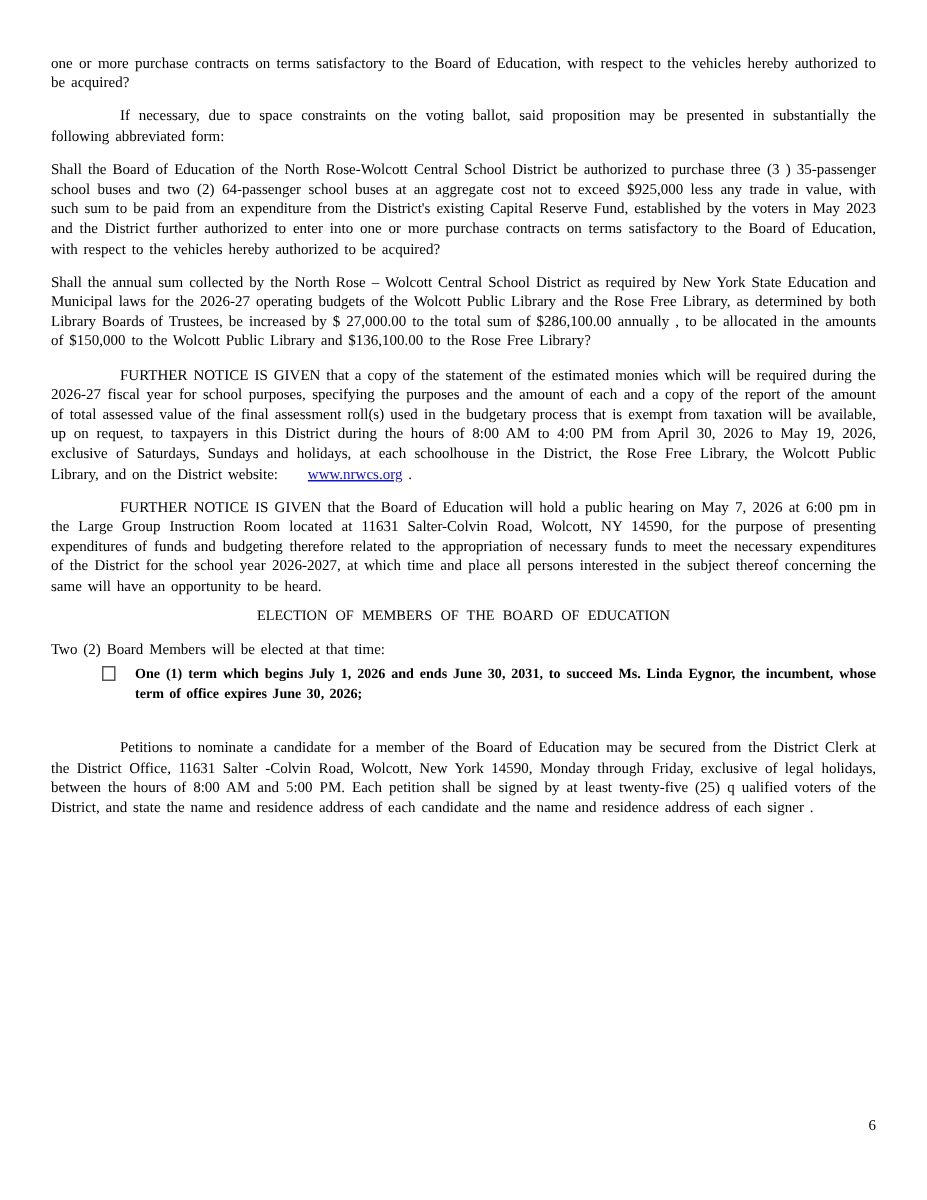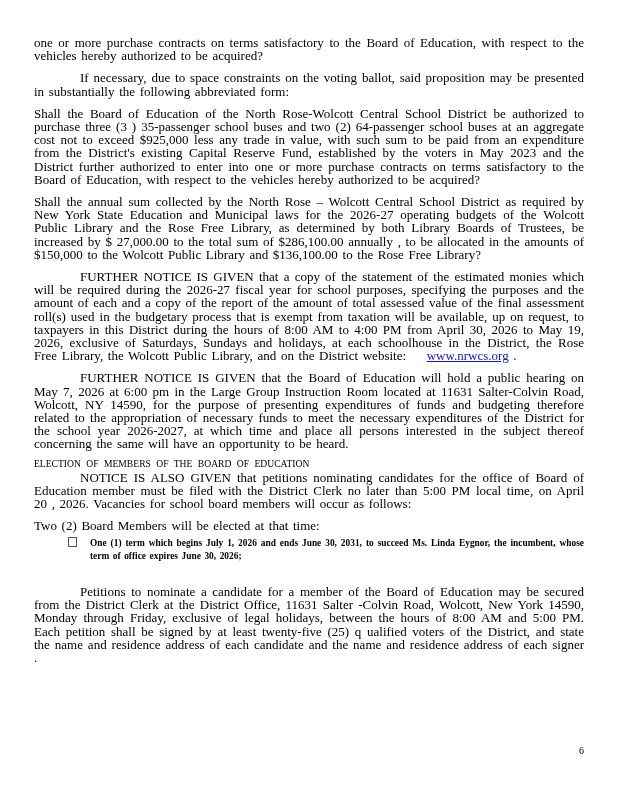--- a/index.html
+++ b/index.html
@@ -16,41 +16,42 @@
   }
   .page {
     position: relative;
     width: 618px;
     height: 800px;
     box-sizing: border-box;
     padding: 36px 34px 20px 34px;
   }
   p {
     margin: 0 0 0 0;
-    font-size: 13px;
+    font-size: 10px;
     line-height: 13.2px;
     text-align: justify;
     word-spacing: 1.4px;
   }
   .gap {
     height: 9px;
   }
   .gap-sm {
     height: 6px;
   }
   .indent-lg {
     text-indent: 46px;
   }
   .prop-head {
     font-size: 9.4px;
     line-height: 13.2px;
     word-spacing: 3.2px;
     margin: 0;
   }
   .center {
+    text-align: center;
     word-spacing: 3px;
     font-size: 9.6px;
     line-height: 14px;
     margin: 0;
   }
   .link {
     color: #1414c8;
     text-decoration: underline;
     margin-left: 16px;
   }
@@ -110,21 +111,20 @@
   <p class="indent-lg"><span>FURTHER NOTICE IS GIVEN that a copy of the statement  of the estimated  monies which will be required  during  the 2026-27 fiscal  year for school purposes,  specifying the purposes  and the amount of each and a copy of the report  of the amount of total assessed  value of the final assessment  roll(s) used  in the budgetary  process  that is exempt from taxation will be  available, up on  request,  to taxpayers in this District during  the hours  of 8:00 AM to 4:00 PM from April 30, 2026 to May 19, 2026, exclusive of Saturdays,  Sundays  and holidays, at each schoolhouse  in the District, the Rose Free Library,  the Wolcott Public Library, and  on the District website:</span> <a class="link" href="#">www.nrwcs.org</a><span> .</span></p>
 
   <div class="gap"></div>
 
   <p class="indent-lg">FURTHER NOTICE IS GIVEN that the Board of Education will hold a public hearing  on May 7, 2026 at 6:00 pm in  the Large Group Instruction  Room located  at 11631 Salter-Colvin Road, Wolcott, NY 14590, for the purpose of presenting  expenditures of funds  and budgeting   therefore related  to the appropriation of necessary  funds to meet the necessary  expenditures  of the District for the school year  2026-2027, at which time and place all persons interested in the subject  thereof concerning  the same will have an opportunity  to be heard.</p>
 
   <div class="gap-sm"></div>
 
   <p class="center">ELECTION   OF  MEMBERS   OF  THE  BOARD  OF  EDUCATION</p>
 
-  <p class="indent-lg">NOTICE IS ALSO GIVEN that petitions nominating candidates   for the office of Board  of Education  member must be filed with the District Clerk no later than 5:00 PM local time, on April 20 , 2026.  Vacancies for school board members  will occur as follows:</p>
 
   <div class="gap"></div>
 
   <p>Two (2) Board Members  will be elected at that time:</p>
 
   <ul class="bullets">
     <li><span class="bullet-mark"></span><span>One (1) term which  begins  July 1, 2026 and ends June 30, 2031, to succeed  Ms. Linda Eygnor, the incumbent,  whose  term of office expires  June 30, 2026;</span></li>
   </ul>
 
   <div class="gap-sm"></div>

